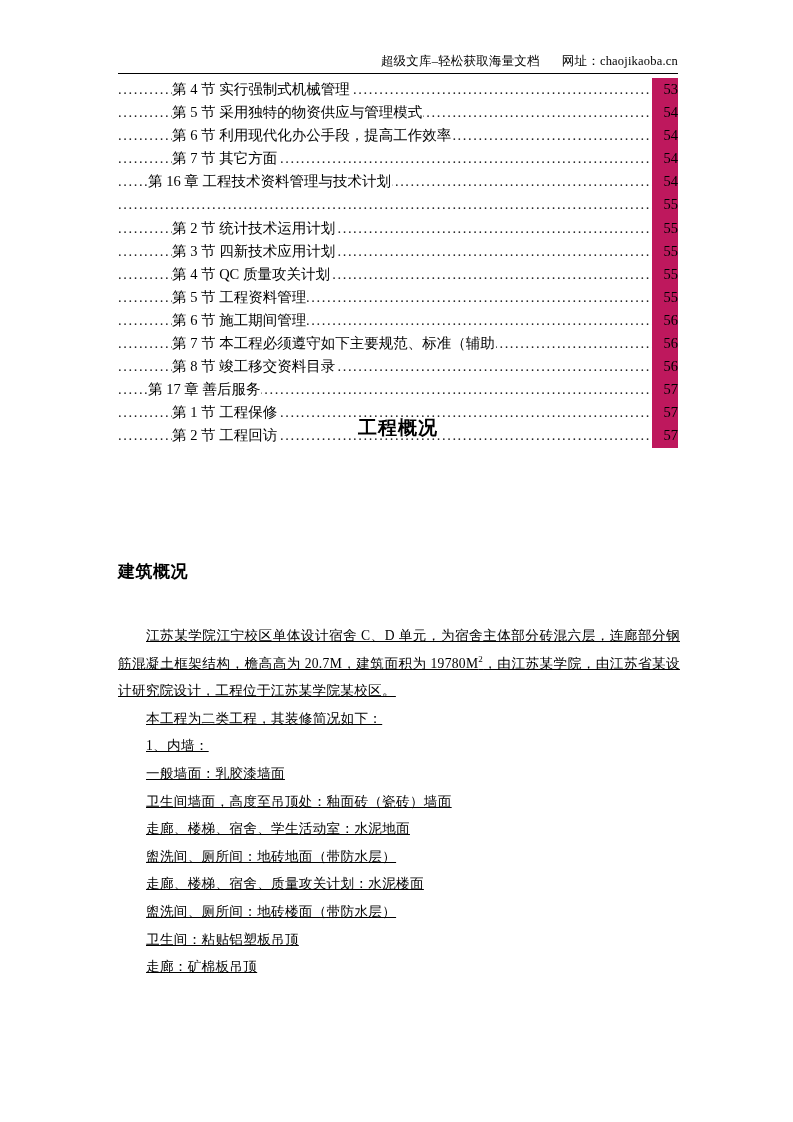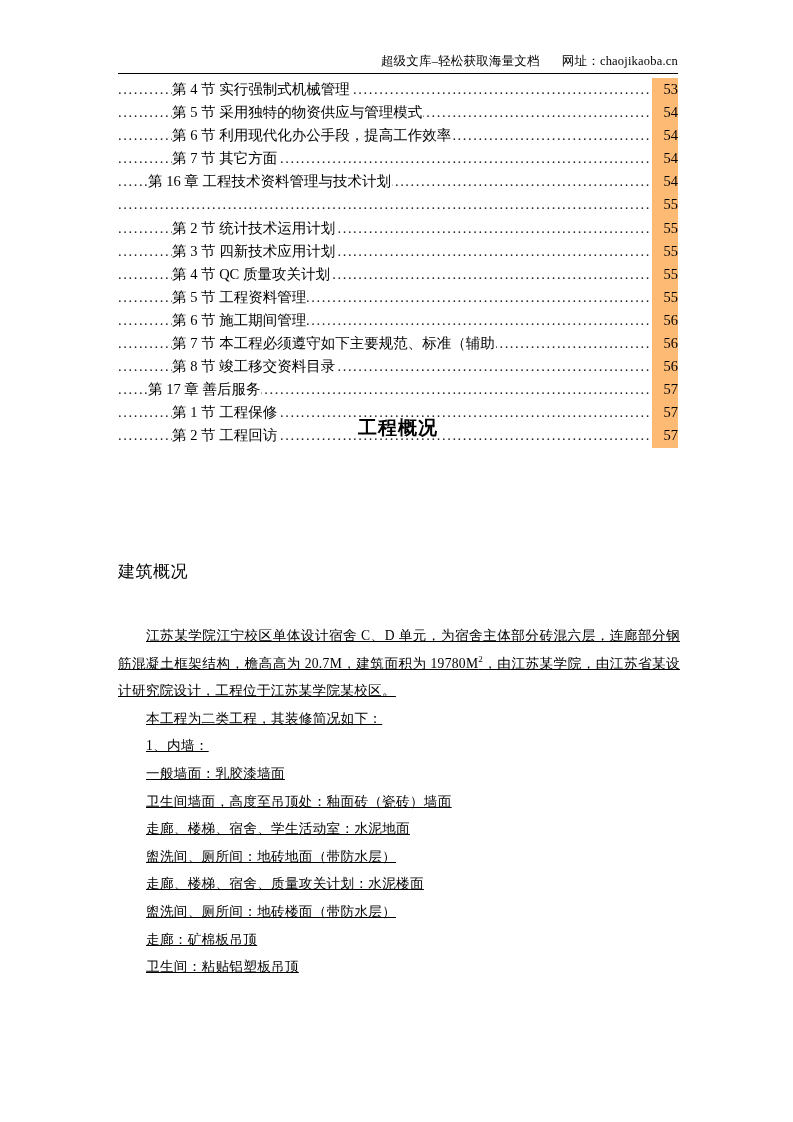--- a/index.html
+++ b/index.html
@@ -86,21 +86,21 @@
     letter-spacing: 1.6px;
     text-align: right;
     font-size: 14.5px;
   }
   .toc-row .t-page {
     position: absolute;
     right: 0;
     top: 0;
     width: 26px;
     text-align: right;
-    background: #fdba74;
+    background: #be185d;
     z-index: 3;
     font-size: 14.5px;
   }
 
   
   .doc-title {
     position: absolute;
     left: 118px;
     top: 416px;
     width: 560px;
@@ -113,21 +113,21 @@
   }
 
   
   .sub-heading {
     position: absolute;
     left: 118px;
     top: 559px;
     width: 560px;
     text-align: left;
     font-family: "DejaVu Sans", "Liberation Sans", sans-serif;
-    font-weight: normal;
+    font-weight: bold;
     font-size: 17px;
     line-height: 24px;
     letter-spacing: 0.5px;
   }
 
   
   .body {
     position: absolute;
     left: 118px;
     top: 622px;
@@ -250,17 +250,17 @@
   <div class="body" id="body-container">
       <p class="para indent2"><span>江苏某学院江宁校区单体设计宿舍 C、D 单元，为宿舍主体部分砖混六层，连廊部分钢筋混凝土框架结构，檐高高为 20.7M，建筑面积为 19780M</span><sup>2</sup><span>，由江苏某学院，由江苏省某设计研究院设计，工程位于江苏某学院某校区。</span></p>
       <p class="para indent2">本工程为二类工程，其装修简况如下：</p>
       <p class="para indent2">1、内墙：</p>
       <p class="para indent2">一般墙面：乳胶漆墙面</p>
       <p class="para indent2">卫生间墙面，高度至吊顶处：釉面砖（瓷砖）墙面</p>
       <p class="para indent2">走廊、楼梯、宿舍、学生活动室：水泥地面</p>
       <p class="para indent2">盥洗间、厕所间：地砖地面（带防水层）</p>
       <p class="para indent2">走廊、楼梯、宿舍、质量攻关计划：水泥楼面</p>
       <p class="para indent2">盥洗间、厕所间：地砖楼面（带防水层）</p>
+      <p class="para indent2">卫生间：粘贴铝塑板吊顶</p>
       <p class="para indent2">走廊：矿棉板吊顶</p>
-      <p class="para indent2">卫生间：粘贴铝塑板吊顶</p>
     </div>
 
 </div>
 
 </body></html>

